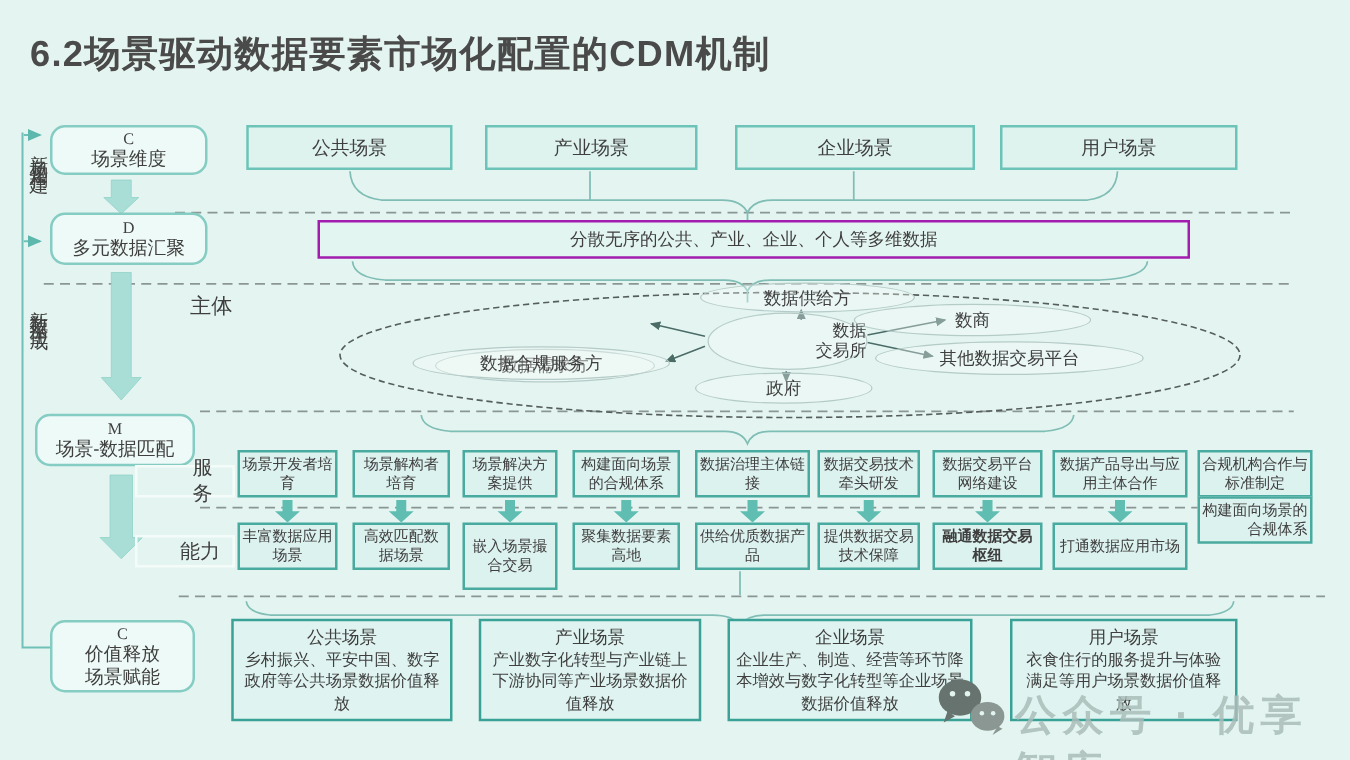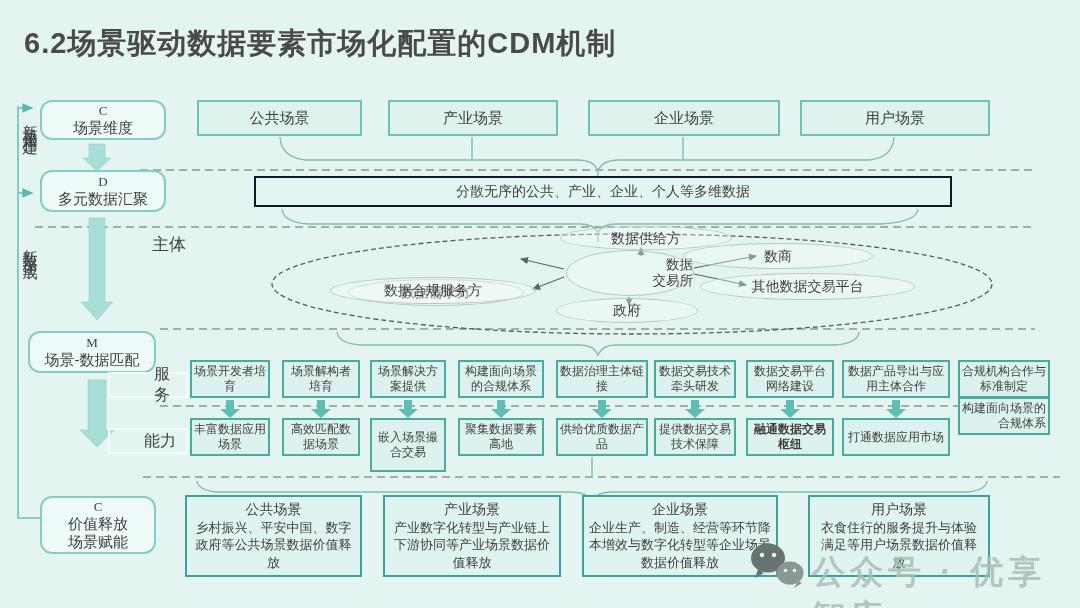--- a/index.html
+++ b/index.html
@@ -8,21 +8,21 @@
   .abs{position:absolute;}
   .title{left:24px;top:24px;font-size:29px;font-weight:bold;color:#4a4a4a;letter-spacing:1px;}
   svg.layer{position:absolute;left:0;top:0;width:1080px;height:608px;}
   .vtext{writing-mode:vertical-rl;text-orientation:upright;font-size:15px;letter-spacing:4px;color:#3f3f3f;}
   .pill{border:2px solid #85ccc3;background:#eefaf7;border-radius:12px;display:flex;flex-direction:column;
     align-items:center;justify-content:center;text-align:center;line-height:1.2;box-sizing:border-box;}
   .pill .letter{font-size:13px;font-family:"Liberation Serif",serif;}
   .pill .plabel{font-size:15px;}
   .scene{border:2px solid #6cc3b8;background:#def3ee;display:flex;align-items:center;justify-content:center;
     font-size:15px;box-sizing:border-box;}
-  .wide{border:2px solid #0f172a;background:#e3f5f0;display:flex;align-items:center;justify-content:center;
+  .wide{border:2px solid #a21caf;background:#e3f5f0;display:flex;align-items:center;justify-content:center;
     font-size:14px;box-sizing:border-box;}
   .seclabel{font-size:17px;}
   .ell{border:1px solid #b5cbc7;border-radius:50%;display:flex;flex-direction:column;align-items:center;
     justify-content:center;font-size:14px;line-height:1.2;background:rgba(246,252,250,0.35);box-sizing:border-box;text-align:center;}
   .gbox{border:2px solid #49ab9f;background:#dcf2ee;display:flex;align-items:center;justify-content:center;
     text-align:center;font-size:12px;line-height:1.25;padding:1px 2px;box-sizing:border-box;}
   .rowlabel{border:2px solid #f4fcfa;display:flex;align-items:center;justify-content:flex-end;
     padding-right:10px;font-size:16px;box-sizing:border-box;}
   .vbox{border:2px solid #3aa197;background:#dff4f0;text-align:center;font-size:13px;line-height:1.35;
     padding:3px 5px;box-sizing:border-box;}

